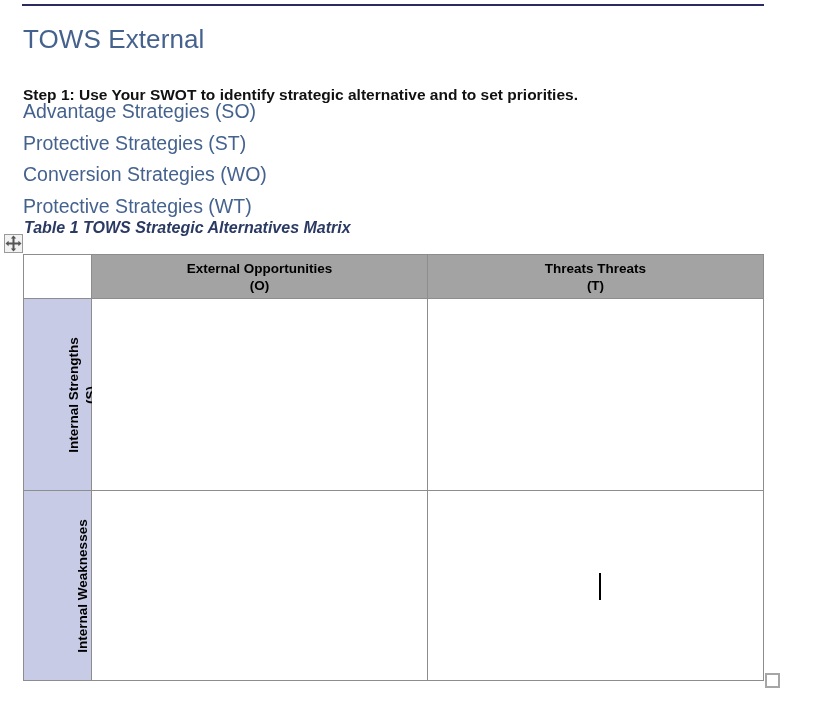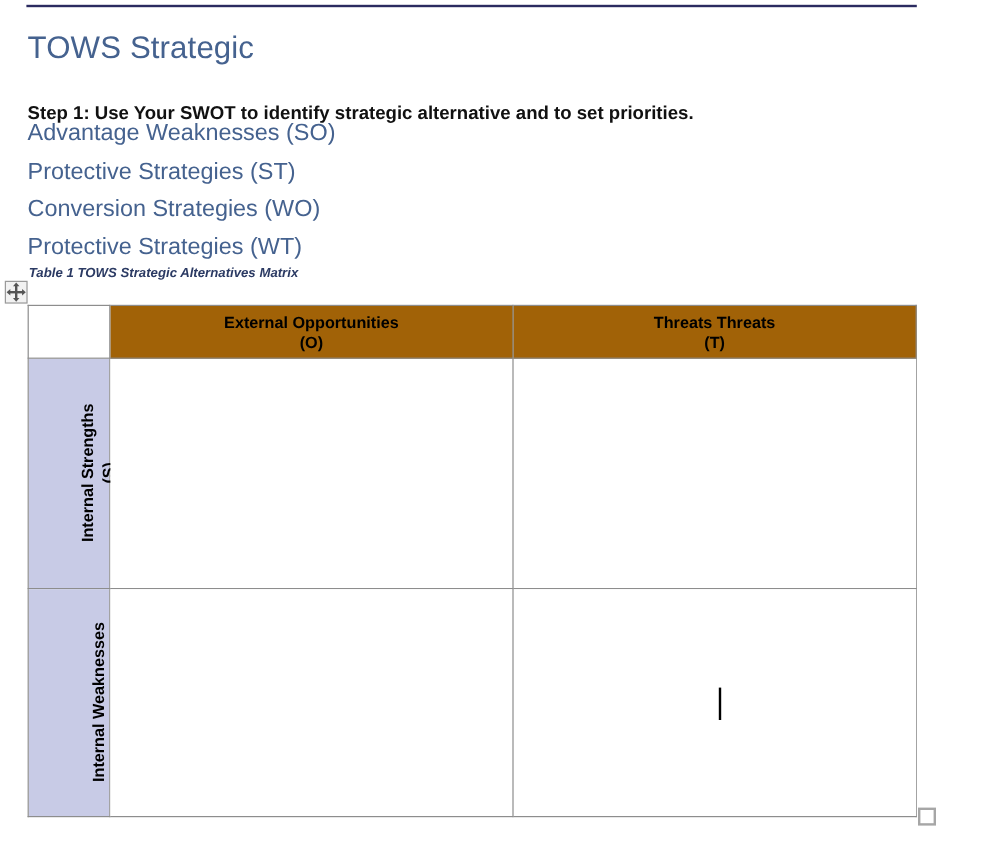--- a/index.html
+++ b/index.html
@@ -75,21 +75,21 @@
     color: #45628f;
     font-weight: 400;
     white-space: nowrap;
   }
 
   
   .table-caption {
     position: absolute;
     left: 24px;
     top: 220px;
-    font-size: 11px;
+    font-size: 16px;
     line-height: 16px;
     color: #2b3a63;
     font-style: italic;
     font-weight: 600;
     white-space: nowrap;
   }
 
   
   .table-move-handle {
     position: absolute;
@@ -136,21 +136,21 @@
     width: 68px;
     background: #ffffff;
     border-left: 1px solid #8d8d8d;
     border-top: 1px solid #8d8d8d;
     border-right: 1px solid #8d8d8d;
     border-bottom: 3px solid #595959;
   }
 
   
   .cell-colhead {
-    background: #a16207;
+    background: #a3a3a3;
     border-bottom: 3px solid #595959;
     border-top: 1px solid #8d8d8d;
     height: 44px;
     text-align: center;
     padding: 4px 6px 6px 6px;
   }
   .colhead-text {
     font-size: 13.5px;
     font-weight: bold;
     color: #000000;
@@ -202,26 +202,26 @@
     background: #000000;
   }
 </style>
 </head>
 <body>
 
 <div class="page">
 
   <div class="header-rule"></div>
 
-  <div class="doc-title">TOWS Strategic</div>
+  <div class="doc-title">TOWS External</div>
 
   <div class="step-line">Step 1: Use Your SWOT to identify strategic alternative and to set priorities.</div>
 
   <div class="strategy-list">
-    <div class="strategy-item">Advantage Weaknesses (SO)</div>
+    <div class="strategy-item">Advantage Strategies (SO)</div>
     <div class="strategy-item">Protective Strategies (ST)</div>
     <div class="strategy-item">Conversion Strategies (WO)</div>
     <div class="strategy-item">Protective Strategies (WT)</div>
   </div>
 
   <div class="table-caption">Table 1 TOWS Strategic Alternatives Matrix</div>
 
   <div class="table-move-handle">
     <svg width="17" height="17" viewBox="0 0 17 17" aria-hidden="true">
       <g fill="#555555">

